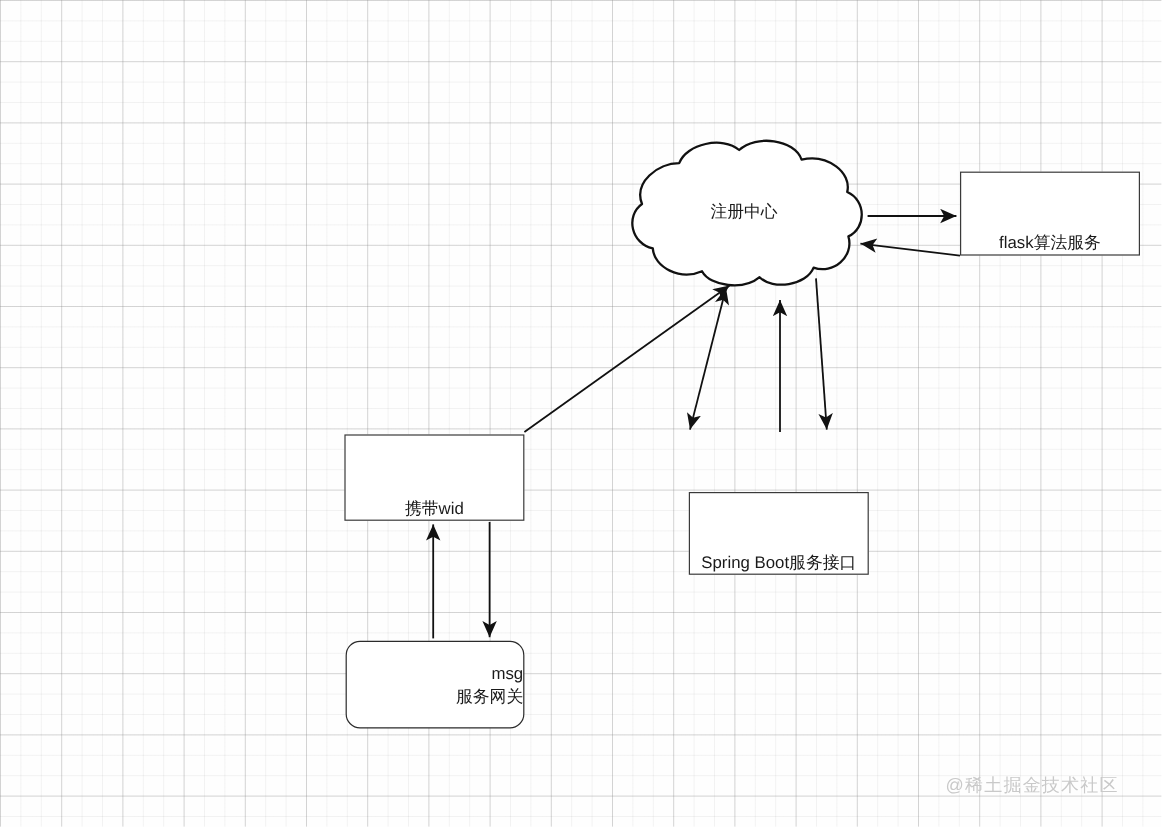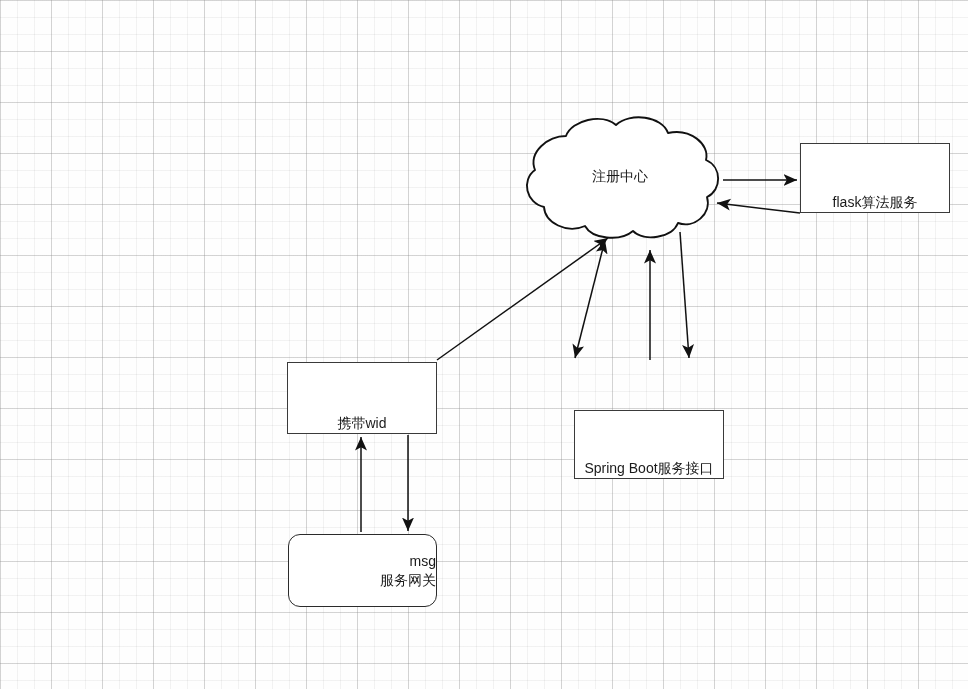--- a/index.html
+++ b/index.html
@@ -133,14 +133,15 @@
 
   <div class="node rect" style="left:574px; top:362px; width:150px; height:69px;margin-top:48px;">
     <span>Spring Boot服务接口</span>
   </div>
 
   <div class="node rounded" style="left:288px; top:534px; width:149px; height:73px; flex-direction:column;">
     <span class="label-line">msg</span>
     <span class="label-line">服务网关</span>
   </div>
 
+  <div class="watermark" style="left:788px; top:645px;">@稀土掘金技术社区</div>
 
 </div>
 
 </body></html>

